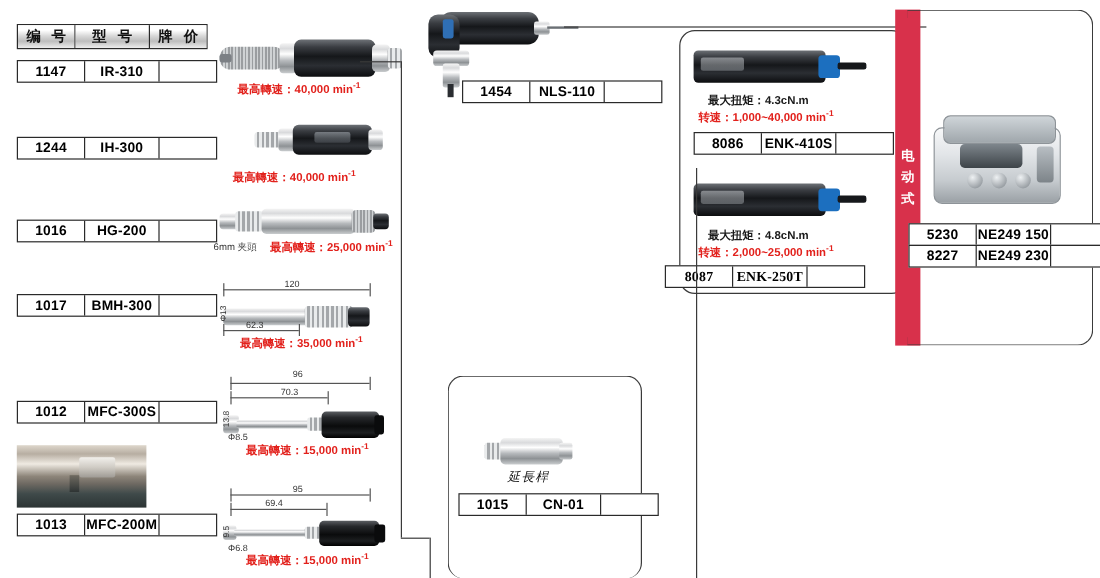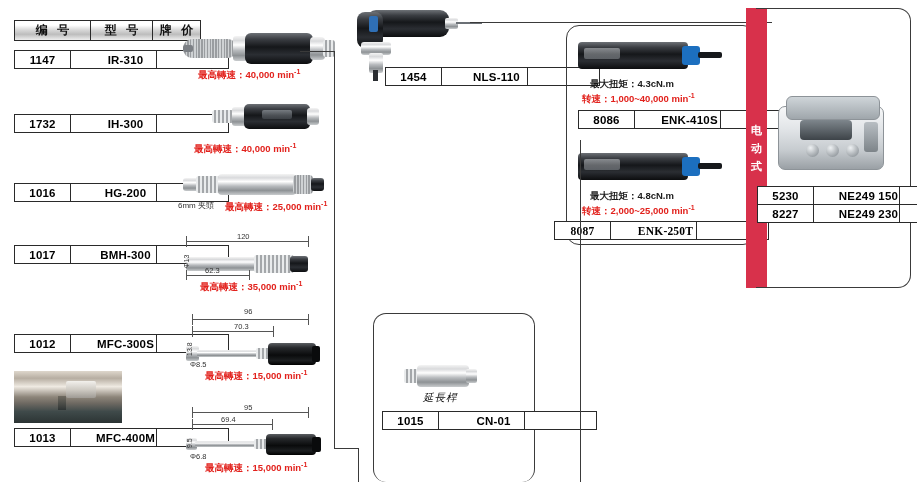--- a/index.html
+++ b/index.html
@@ -5,36 +5,36 @@
   html,body{margin:0;padding:0;background:#ffffff;}
   body{
     width:917px;height:482px;position:relative;overflow:hidden;
     font-family:"Liberation Sans","DejaVu Sans",sans-serif;
     color:#000;
   }
   .abs{position:absolute;}
 
   
   .spec-row{position:absolute;display:flex;border:1.5px solid #2a2a2a;background:#fff;
-            height:19px;box-sizing:border-box;gap:24px;}
+            height:19px;box-sizing:border-box;}
   .spec-row > div{display:flex;align-items:center;justify-content:center;
                   box-sizing:border-box;font-size:11.5px;font-weight:bold;
                   letter-spacing:.2px;white-space:nowrap;}
   .c-code{width:56px;border-right:1.5px solid #2a2a2a;}
   .c-model{width:62px;border-right:1.5px solid #2a2a2a;}
   .c-price{width:47px;}
 
   
   .hdr-row{position:absolute;display:flex;height:21px;box-sizing:border-box;
            border:1.5px solid #2a2a2a;}
   .hdr-row > div{display:flex;align-items:center;justify-content:center;
                  background:linear-gradient(#ffffff 0%,#ffffff 22%,#d7d7d7 48%,#bdbdbd 70%,#ededed 100%);
                  box-sizing:border-box;font-size:12px;font-weight:bold;
                  letter-spacing:3px;text-indent:3px;color:#111;}
-  .hdr-row .c-code{width:76px;border-right:1.5px solid #2a2a2a;}
+  .hdr-row .c-code{width:48px;border-right:1.5px solid #2a2a2a;font-family:Liberation Serif, serif;}
   .hdr-row .c-model{width:62px;border-right:1.5px solid #2a2a2a;}
   .hdr-row .c-price{width:47px;}
 
   
   .red-note{position:absolute;color:#e2211c;font-size:9.5px;font-weight:bold;
             white-space:nowrap;letter-spacing:0px;}
   .blk-note{position:absolute;color:#1a1a1a;font-size:9.5px;font-weight:bold;
             white-space:nowrap;}
   .gray-note{position:absolute;color:#333;font-size:8px;white-space:nowrap;}
   .sup{font-size:7px;vertical-align:super;}
@@ -99,21 +99,21 @@
   <div class="c-price">牌 价</div>
 </div>
 
 <div class="spec-row" style="left:14px;top:50px;">
   <div class="c-code">1147</div>
   <div class="c-model">IR-310</div>
   <div class="c-price"></div>
 </div>
 
 <div class="spec-row" style="left:14px;top:114px;">
-  <div class="c-code">1732</div>
+  <div class="c-code">1244</div>
   <div class="c-model">IH-300</div>
   <div class="c-price"></div>
 </div>
 
 <div class="spec-row" style="left:14px;top:183px;">
   <div class="c-code">1016</div>
   <div class="c-model">HG-200</div>
   <div class="c-price"></div>
 </div>
 
@@ -124,21 +124,21 @@
 </div>
 
 <div class="spec-row" style="left:14px;top:334px;">
   <div class="c-code">1012</div>
   <div class="c-model">MFC-300S</div>
   <div class="c-price"></div>
 </div>
 
 <div class="spec-row" style="left:14px;top:428px;">
   <div class="c-code">1013</div>
-  <div class="c-model">MFC-400M</div>
+  <div class="c-model">MFC-200M</div>
   <div class="c-price"></div>
 </div>
 
 <div class="photo-mfc" style="left:14px;top:371px;width:108px;height:52px;"></div>
 <div class="abs" style="left:66px;top:381px;width:30px;height:17px;
             background:linear-gradient(to bottom,#f2f0ec,#cfcbc4 50%,#9e9a94);
             border-radius:2px;"></div>
 <div class="abs" style="left:58px;top:396px;width:8px;height:14px;
             background:linear-gradient(to bottom,#6f6a60,#2e3434);"></div>
 

